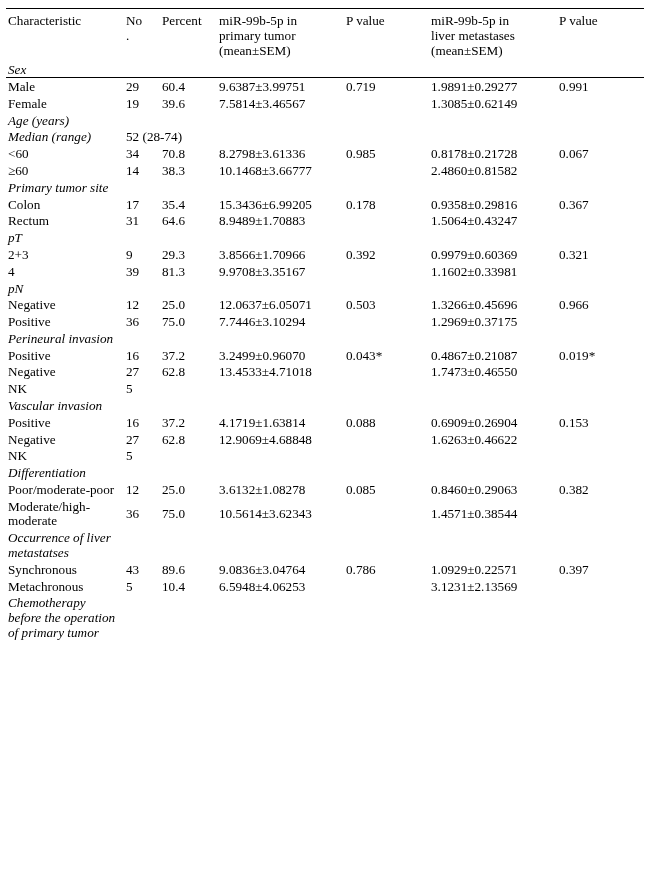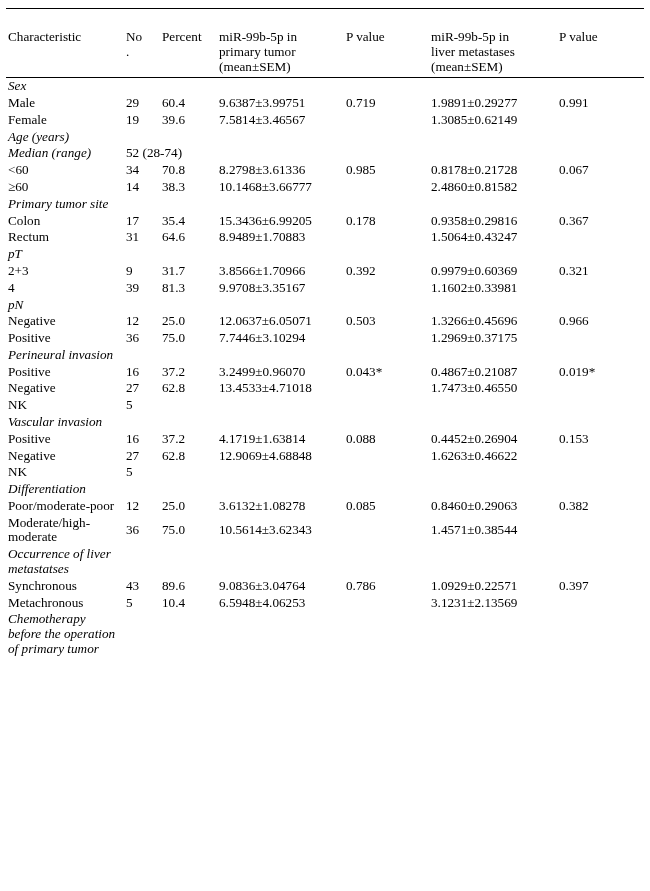--- a/index.html
+++ b/index.html
@@ -40,21 +40,21 @@
   col.c-no    { width: 36px;  }
   col.c-pct   { width: 57px;  }
   col.c-mir1  { width: 127px; }
   col.c-p1    { width: 85px;  }
   col.c-mir2  { width: 128px; }
   col.c-p2    { width: 99px;  }
 
   
   tr.head-row > th {
     vertical-align: top;
-    padding-top: 20px;
+    padding-top: 4px;
     padding-bottom: 4px;
   }
   .rule-top {
     position: absolute;
     left: 6px;
     right: 6px;
     top: 8px;
     height: 0;
     border-top: 1.6px solid #000;
   }
@@ -219,21 +219,21 @@
             <td class="num"></td>
             <td class="num"></td>
             <td class="num"></td>
             <td class="num"></td>
             <td class="num"></td>
             <td class="num"></td>
           </tr>
           <tr>
             <td class="sub">2+3</td>
             <td class="num">9</td>
-            <td class="num">31.7</td>
+            <td class="num">29.3</td>
             <td class="num">3.8566±1.70966</td>
             <td class="num">0.392</td>
             <td class="num">0.9979±0.60369</td>
             <td class="num">0.321</td>
           </tr>
           <tr>
             <td class="sub">4</td>
             <td class="num">39</td>
             <td class="num">81.3</td>
             <td class="num">9.9708±3.35167</td>
@@ -312,21 +312,21 @@
             <td class="num"></td>
             <td class="num"></td>
             <td class="num"></td>
           </tr>
           <tr>
             <td class="sub">Positive</td>
             <td class="num">16</td>
             <td class="num">37.2</td>
             <td class="num">4.1719±1.63814</td>
             <td class="num">0.088</td>
-            <td class="num">0.4452±0.26904</td>
+            <td class="num">0.6909±0.26904</td>
             <td class="num">0.153</td>
           </tr>
           <tr>
             <td class="sub">Negative</td>
             <td class="num">27</td>
             <td class="num">62.8</td>
             <td class="num">12.9069±4.68848</td>
             <td class="num"></td>
             <td class="num">1.6263±0.46622</td>
             <td class="num"></td>

